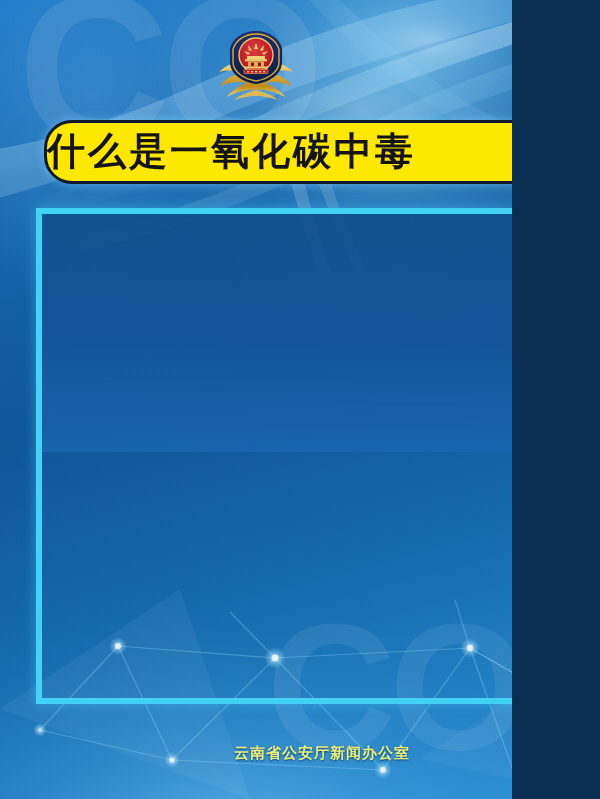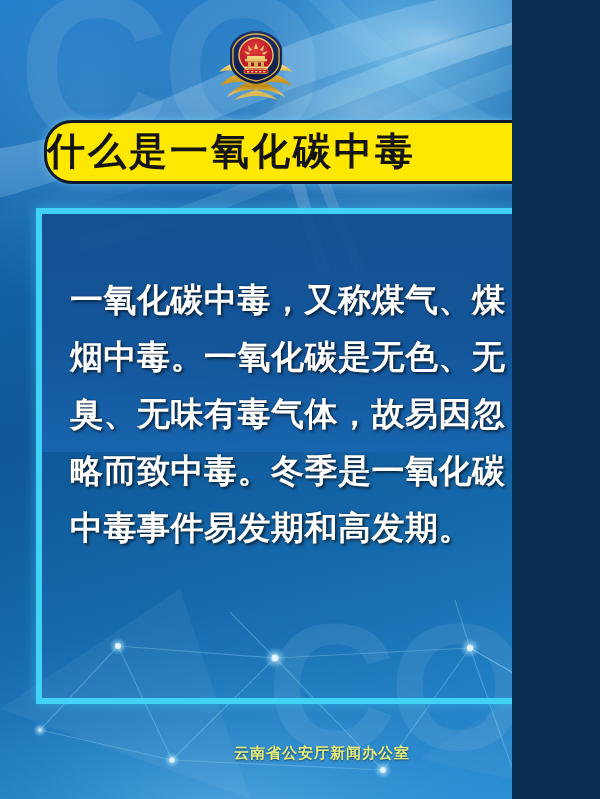--- a/index.html
+++ b/index.html
@@ -307,17 +307,16 @@
     </svg>
   </div>
 
   <div class="title-plate">
     <div class="title-text">什么是一氧化碳中毒</div>
   </div>
 
   <div class="frame-inner"></div>
   <div class="frame"></div>
 
-  <div class="body-text">一氧化碳中毒，又称煤气、煤烟中毒。一氧化碳是无色、无臭、无味有毒气体，故易因忽略而致中毒。冬季是一氧化碳中毒事件易发期和高发期。</div>
 
   <div class="footer">云南省公安厅新闻办公室</div>
 
 </div>
 
 </body></html>

